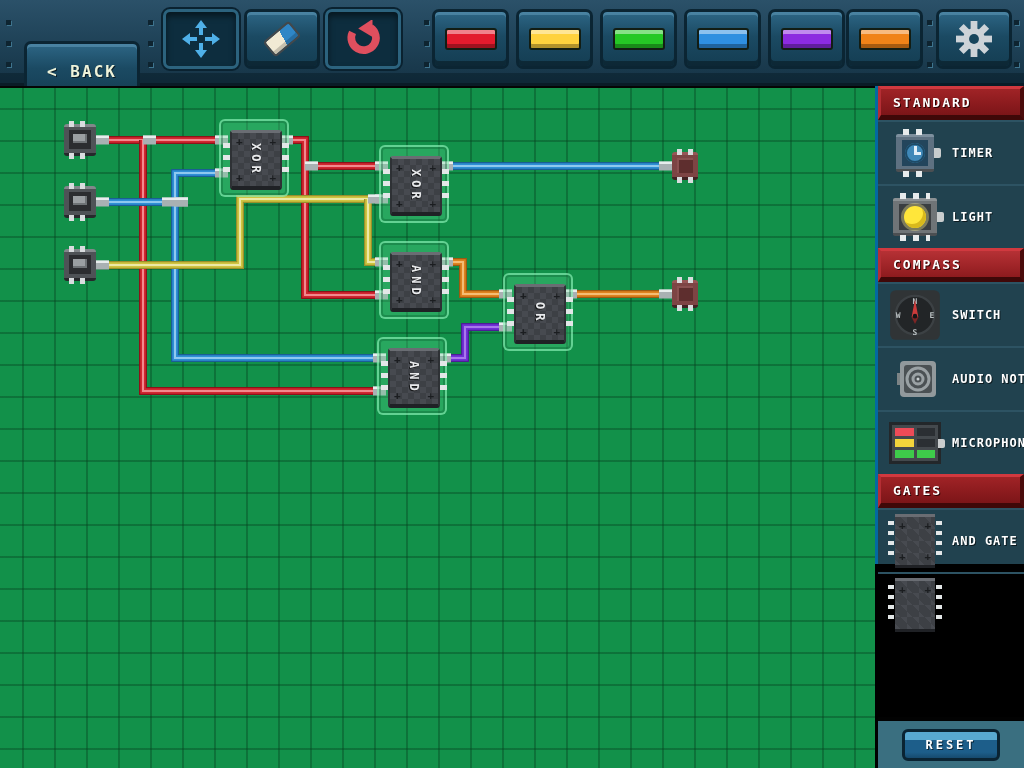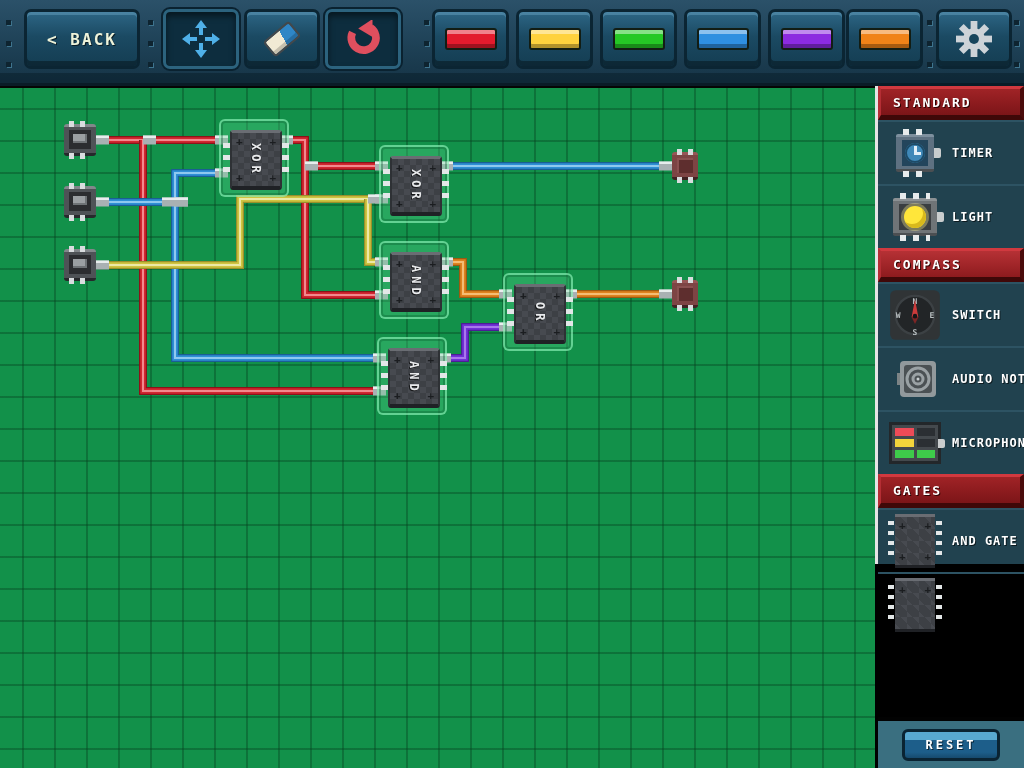--- a/index.html
+++ b/index.html
@@ -11,21 +11,21 @@
     background:linear-gradient(180deg,#2b5169,#1e4156 55%,#163446);
     box-shadow:inset 0 -10px 0 rgba(5,22,32,.4); border-bottom:3px solid #0a1c27; }
   .tb-btn { position:absolute; top:9px; height:60px; border-radius:7px; cursor:pointer;
     display:flex; align-items:center; justify-content:center; }
   .raised { background:linear-gradient(180deg,#2d6685,#1b4a63 45%,#143d52);
     border:3px solid #0b2533;
     box-shadow:inset 0 3px 0 rgba(160,220,250,.25), inset 0 -5px 0 rgba(0,0,0,.35); }
   .well { background:#0d2d3e; border:3px solid #2c637e;
     box-shadow:inset 0 4px 6px rgba(0,0,0,.5), 0 0 0 2px #0a2230; }
   .back-btn { left:24px; width:116px; color:#eef3da; font-size:16px; letter-spacing:2px;
-    text-shadow:1px 1px 0 rgba(0,0,0,.6); }
+    text-shadow:1px 1px 0 rgba(0,0,0,.6);margin-top:32px; }
   .swatch { width:52px; height:22px; border:2px solid #121d14; border-radius:3px;
     box-shadow:inset 0 4px 0 rgba(255,255,255,.45), inset 0 -4px 0 rgba(0,0,0,.3); }
   .rivets { position:absolute; top:0; width:6px; height:86px; }
   .rivet { position:absolute; width:5px; height:5px; background:#0e2430;
     box-shadow:1px 1px 0 #3e748e; }
   .eraser-shape { width:34px; height:20px; transform:rotate(-40deg); border-radius:4px;
     border:2px solid #43484b; background:linear-gradient(100deg,#f1ead4 55%,#2f86c6 55%);
     box-shadow:inset 0 -4px 0 rgba(0,0,0,.18); }
 
   
@@ -68,21 +68,21 @@
   .schip::before, .lchip::before { top:-6px; } .schip::after, .lchip::after { bottom:-6px; }
   .s-in { position:absolute; left:5px; top:3px; right:5px; bottom:4px; background:#2b2d30; }
   .s-core { position:absolute; left:4px; top:4px; right:4px; bottom:6px; background:#9a9fa2;
     box-shadow:inset -2px -2px 0 #6e7376; }
   .lchip { background:#7d4444; border-top:3px solid #975656; border-bottom:3px solid #3f2222; }
   .l-in { position:absolute; left:5px; top:3px; right:5px; bottom:4px; background:#5e2e2e;
     box-shadow:inset 2px 2px 0 #8a5050; }
 
   
   .sidebar { position:relative; width:149px; height:478px; background:#21424f;
-    border-left:3px solid #e5e5e5;padding-left:32px; }
+    border-left:3px solid #0369a1;padding-left:32px; }
   .side-list { position:absolute; top:0; left:0; right:0; height:631px; overflow:hidden; }
   .side-header { height:34px; display:flex; align-items:center; padding-left:12px;
     color:#fff; font-size:13px; letter-spacing:2px; text-shadow:1px 1px 0 #2c0404;
     background:linear-gradient(180deg,#a02326,#7c1518);
     border-top:3px solid #d1393f; border-left:3px solid #b52e34;
     border-bottom:5px solid #3f0808; border-right:4px solid #4a0b0b; }
   .side-row { height:64px; display:flex; align-items:center; gap:8px; padding-left:8px;
     border-top:2px solid #2d5363; cursor:pointer; }
   .side-row:first-child { border-top:none; }
   .row-label { color:#fff; font-size:12px; letter-spacing:1px; white-space:nowrap;

